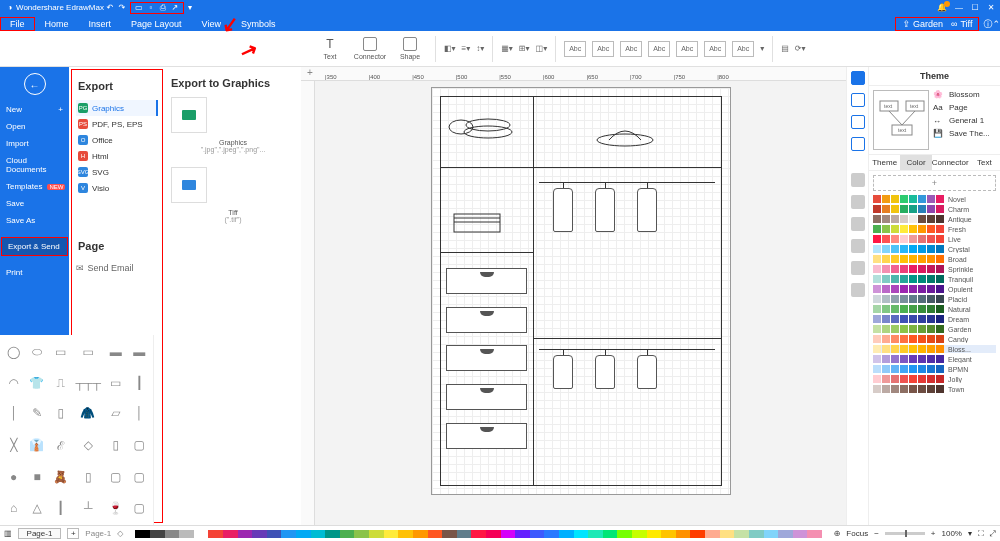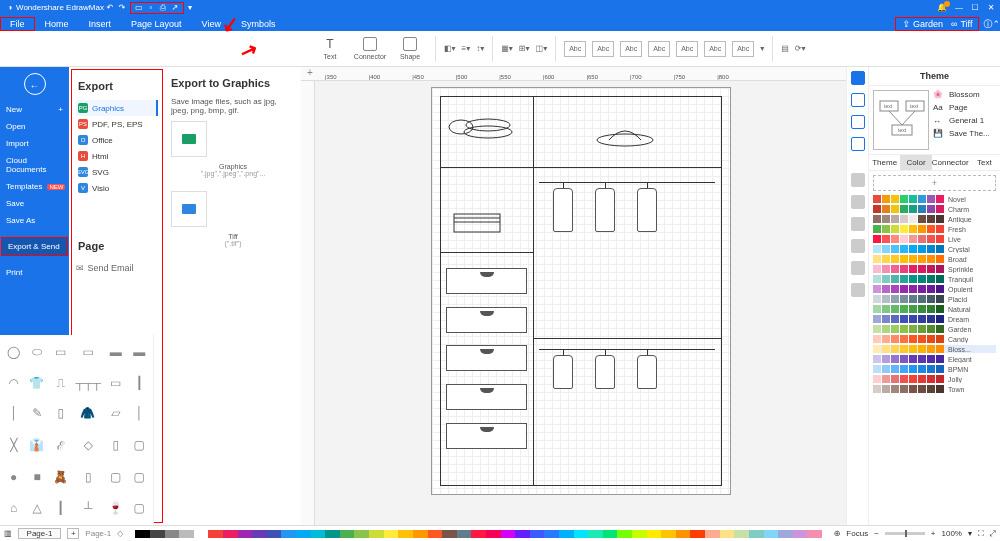--- a/index.html
+++ b/index.html
@@ -244,21 +244,20 @@
     <div style="height:40px"></div>
     <h4>Page</h4>
     <div class="sendrow">
         <span>✉</span>
         <span>Send Email</span>
       </div>
   </div>
 
   <div class="detailpanel">
     <h4>Export to Graphics</h4>
-    <div>Save image files, such as jpg, jpeg, png, bmp, gif.</div>
     <div class="thumb">
       <div class="tic"></div>
     </div>
     <div style="text-align:center;font-size:7px"><span>Graphics</span><br><span style="color:#999">".jpg",".jpeg",".png"...</span></div>
     <div style="height:8px"></div>
     <div class="thumb">
       <div class="tic" style="background:#2e86de"></div>
     </div>
     <div style="text-align:center;font-size:7px"><span>Tiff</span><br><span style="color:#999">(".tif")</span></div>
   </div>

